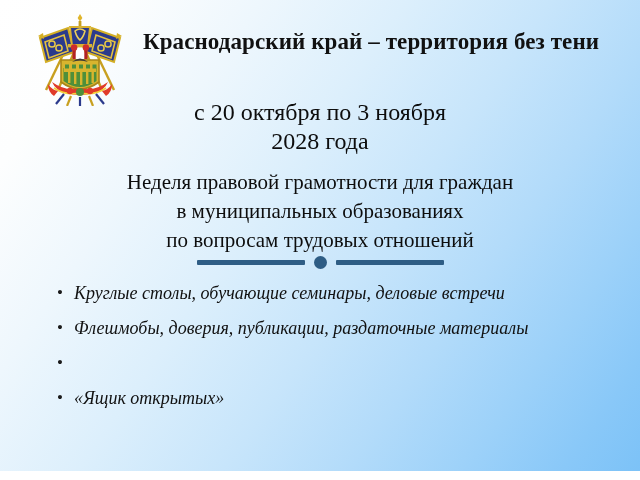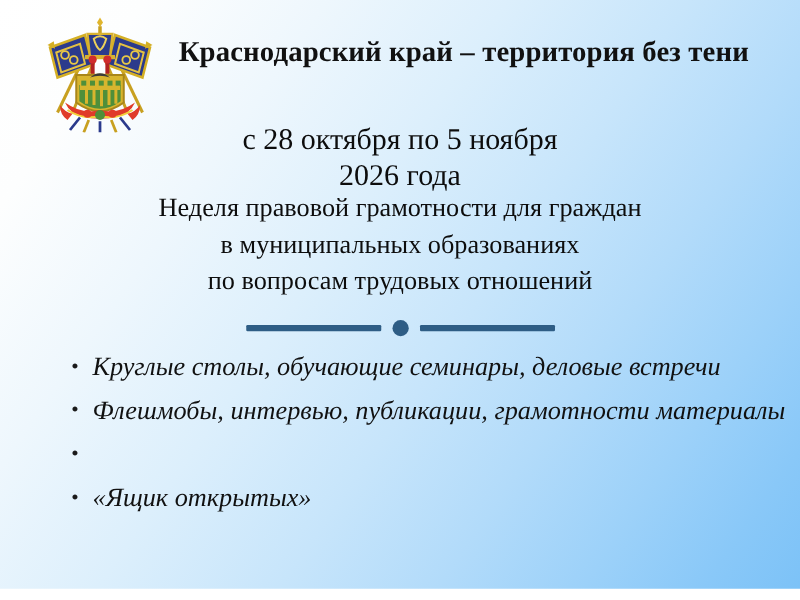--- a/index.html
+++ b/index.html
@@ -66,21 +66,21 @@
     font-size: 24px;
     color: #0d0d0d;
     line-height: 29px;
   }
   #date-block .date-line { display: block; }
 
   
   #subtitle-block {
     position: absolute;
     left: 40px;
-    top: 152px;
+    top: 168px;
     width: 560px;
     text-align: center;
     font-size: 21px;
     color: #0d0d0d;
     line-height: 29px;
   }
   #subtitle-block .sub-line { display: block; }
 
   
   #divider {
@@ -126,21 +126,21 @@
     width: 22px;
     flex: 0 0 22px;
     font-size: 17px;
     line-height: 26px;
     color: #1a1a1a;
     text-align: left;
     padding-left: 5px;
     box-sizing: border-box;
   }
   .bullet-text {
-    font-size: 21px;
+    font-size: 18px;
     font-style: italic;
     color: #111111;
     line-height: 26px;
     white-space: nowrap;
   }
 </style>
 </head>
 <body>
 
 <div id="slide">
@@ -220,22 +220,22 @@
         <circle cx="46" cy="80" r="4" fill="#4f8f3a"></circle>
         <circle cx="36" cy="79" r="3.2" fill="#e03b2a"></circle>
         <circle cx="56" cy="79" r="3.2" fill="#e03b2a"></circle>
       </g>
     </svg>
   </div>
 
   <div id="title">Краснодарский край – территория без тени</div>
 
   <div id="date-block">
-    <span class="date-line">с 28 октября по 5 ноября</span>
-    <span class="date-line">2026 года</span>
+    <span class="date-line">с 20 октября по 3 ноября</span>
+    <span class="date-line">2028 года</span>
   </div>
 
   <div id="subtitle-block">
     <span class="sub-line">Неделя правовой грамотности для граждан</span>
     <span class="sub-line">в муниципальных образованиях</span>
     <span class="sub-line">по вопросам трудовых отношений</span>
   </div>
 
   <div id="divider">
     <span class="bar bar-left"></span>
@@ -243,21 +243,21 @@
     <span class="bar bar-right"></span>
   </div>
 
   <div id="bullet-list">
     <div class="bullet-row">
       <span class="bullet-marker">•</span>
       <span class="bullet-text">Круглые столы, обучающие семинары, деловые встречи</span>
     </div>
     <div class="bullet-row">
       <span class="bullet-marker">•</span>
-      <span class="bullet-text">Флешмобы, интервью, публикации, грамотности материалы</span>
+      <span class="bullet-text">Флешмобы, доверия, публикации, раздаточные материалы</span>
     </div>
     <div class="bullet-row">
       <span class="bullet-marker">•</span>
     </div>
     <div class="bullet-row">
       <span class="bullet-marker">•</span>
       <span class="bullet-text">«Ящик открытых»</span>
     </div>
   </div>
 

